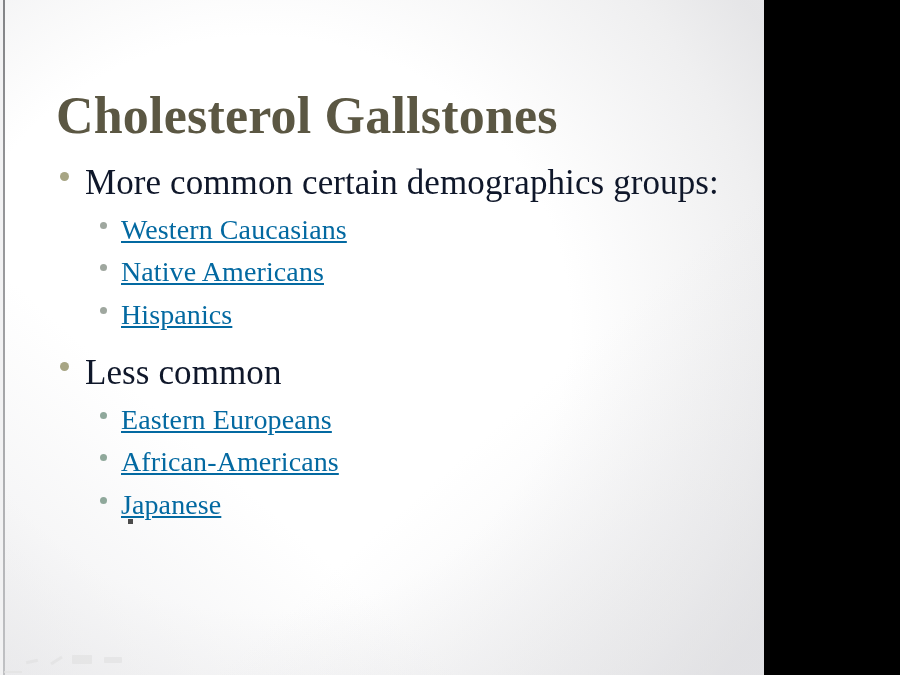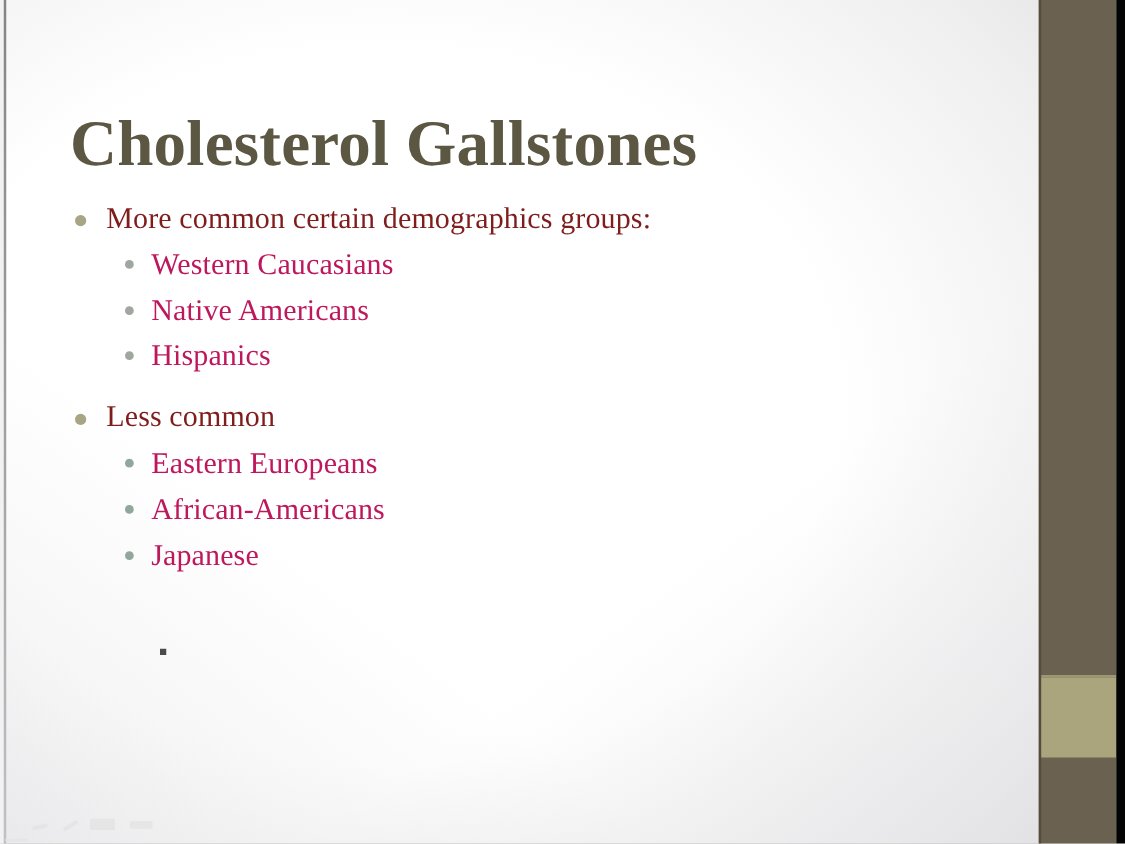--- a/index.html
+++ b/index.html
@@ -2,21 +2,21 @@
 <html><head>
 <meta charset="utf-8">
 <style>
   html, body {
     margin: 0;
     padding: 0;
     background: #000;
   }
   #slide-root {
     position: relative;
-    width: 900px;
+    width: 764px;
     height: 675px;
     overflow: hidden;
     background: #ffffff;
     font-family: "Liberation Serif", "DejaVu Serif", serif;
   }
 
   
   .slide-canvas {
     position: absolute;
     left: 0; top: 0;
@@ -120,47 +120,48 @@
     margin: 0 0 5px 0;
   }
   .lvl1 .bullet {
     flex: 0 0 auto;
     width: 9px; height: 9px;
     border-radius: 50%;
     background: #a7a584;
     margin: 12px 16px 0 4px;
   }
   .lvl1 .txt {
-    font-size: 24px;
+    font-size: 35px;
     line-height: 1.32;
-    color: #7f1d1d;
+    color: #0f172a;
     letter-spacing: 0.1px;
   }
 
   .lvl2 {
     display: flex;
     align-items: flex-start;
     margin: 0 0 5px 0;
     padding-left: 44px;
   }
   .lvl2 .bullet {
     flex: 0 0 auto;
     width: 7px; height: 7px;
     border-radius: 50%;
     background: #9fa79f;
     margin: 11px 14px 0 0;
   }
   .lvl2.sage .bullet {
     background: #8fa89b;
   }
   .lvl2 .txt {
-    font-size: 24px;
+    font-size: 28px;
     line-height: 1.33;
-    color: #be185d;
+    color: #0369a1;
     letter-spacing: 0.1px;
+    text-decoration: underline;
   }
 
   .group-gap { height: 12px; }
 
   
   .stray-dot {
     position: absolute;
     left: 128px; top: 519px;
     width: 5px; height: 5px;
     background: #2b2b2b;

